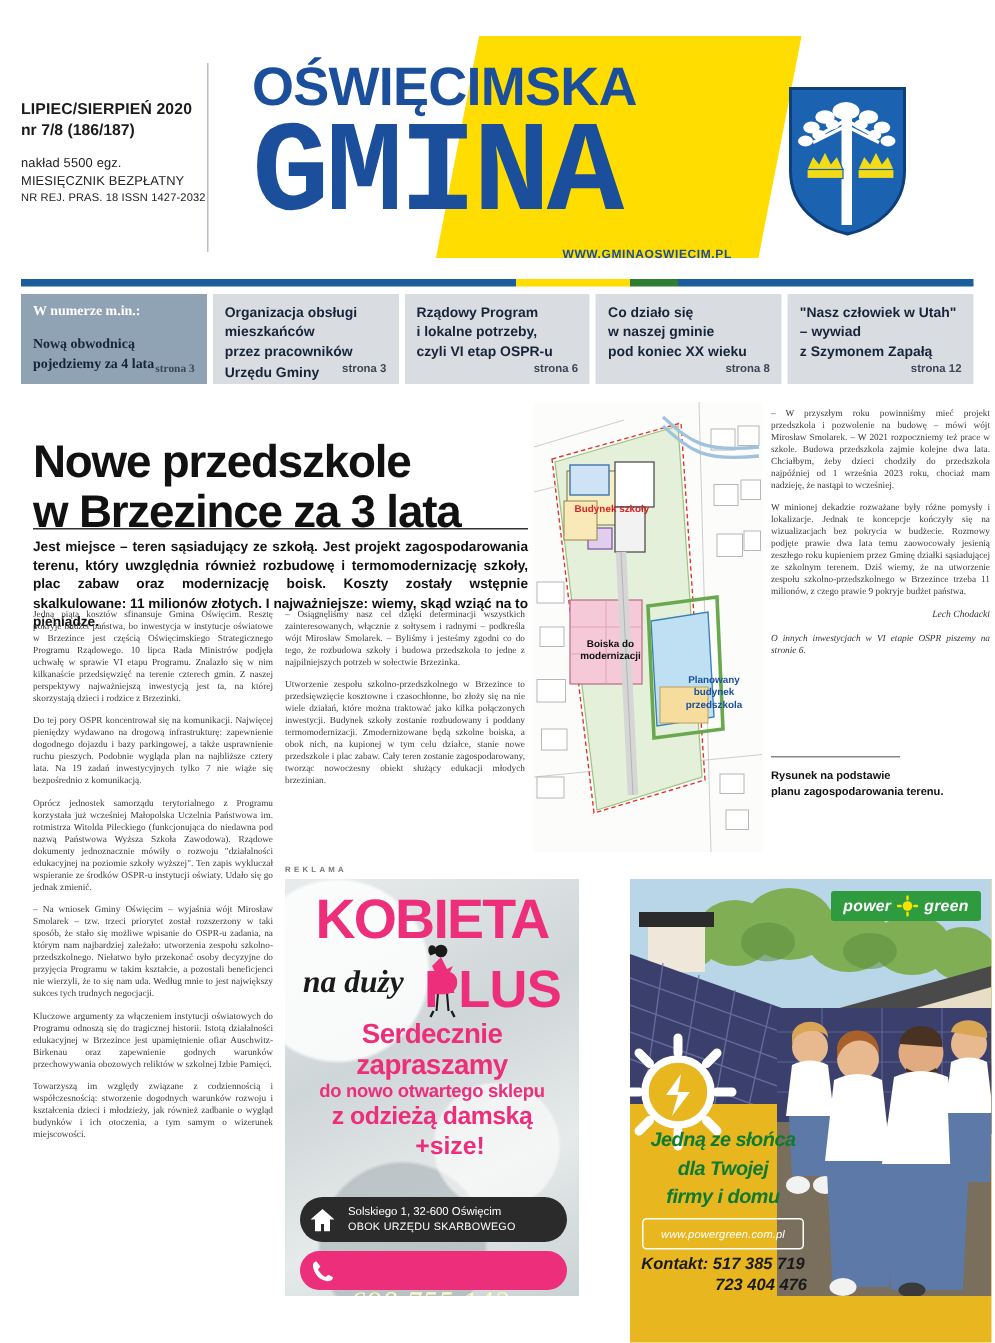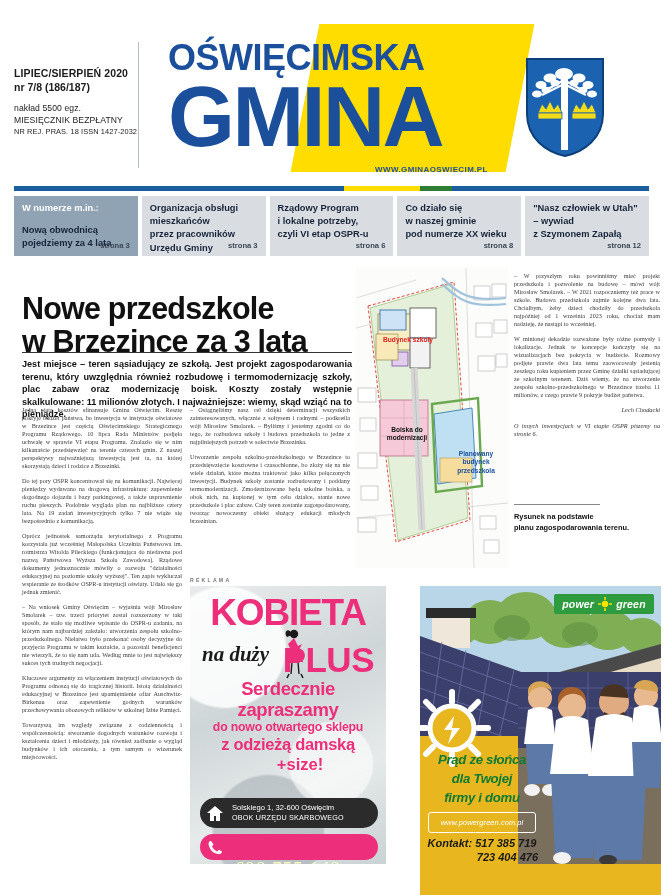--- a/index.html
+++ b/index.html
@@ -30,38 +30,38 @@
     transform:skewX(-11deg);
     z-index:1;
   }
   .mh-title{position:absolute;left:168px;top:38px;z-index:2;width:390px;}
   .mh-t1{
     font-size:36px;font-weight:bold;color:#1B4F9C;letter-spacing:-0.5px;
     line-height:40px;font-family:"Liberation Sans",sans-serif;
   }
   .mh-t2{
     font-size:86px;font-weight:bold;color:#1B4F9C;letter-spacing:-2.5px;
-    line-height:80px;margin-top:-2px;font-family:Liberation Sans, sans-serif;
+    line-height:80px;margin-top:-2px;font-family:Liberation Mono, monospace;
   }
   .mh-url{
     position:absolute;left:375px;top:165px;z-index:3;
     font-size:8px;font-weight:700;color:#1B4F9C;letter-spacing:.4px;
   }
   .crest{position:absolute;left:524px;top:56px;width:82px;height:102px;z-index:4;}
 
   .divider-bar{position:absolute;left:14px;top:186px;width:635px;height:5px;display:flex;}
   .divider-bar i{display:block;height:5px;}
 
   
   .contents{position:absolute;left:14px;top:196px;width:635px;height:60px;display:flex;gap:4px;}
   .cbox{
     background:#d9dde1;flex:1;padding:6px 8px 0 8px;position:relative;
     font-size:9.3px;line-height:13.2px;font-weight:700;color:#17243a;
   }
-  .cbox.first{background:#8fa3b5;}
+  .cbox.first{background:#8fa3b5;font-family:Liberation Serif, serif;}
   .cbox.first .ctitle{color:#ffffff;font-weight:700;margin-bottom:9px;}
   .cbox .cline{display:block;}
   .cpage{position:absolute;right:8px;bottom:4px;font-size:7.6px;font-weight:600;color:#3c4756;}
 
   
   .article{position:absolute;left:14px;top:266px;width:635px;height:312px;}
   .headline{
     position:absolute;left:8px;top:10px;width:330px;
     font-size:30.5px;font-weight:bold;line-height:33px;color:#111;
     letter-spacing:-0.8px;
@@ -226,21 +226,21 @@
       </div>
       <div class="cbox">
         <span class="cline">Rządowy Program</span>
         <span class="cline">i lokalne potrzeby,</span>
         <span class="cline">czyli VI etap OSPR-u</span>
         <div class="cpage">strona 6</div>
       </div>
       <div class="cbox">
         <span class="cline">Co działo się</span>
         <span class="cline">w naszej gminie</span>
-        <span class="cline">pod numerze XX wieku</span>
+        <span class="cline">pod koniec XX wieku</span>
         <div class="cpage">strona 8</div>
       </div>
       <div class="cbox">
         <span class="cline">"Nasz człowiek w Utah"</span>
         <span class="cline">– wywiad</span>
         <span class="cline">z Szymonem Zapałą</span>
         <div class="cpage">strona 12</div>
       </div>
     </div>
 
@@ -470,21 +470,21 @@
         <g>
             <circle cx="128" cy="24" r="12" fill="#e8b98f"></circle>
           <path d="M116 16 C118 4 142 6 140 20 Z" fill="#d8a555"></path>
           <path d="M116 36 q12 -6 24 0 l4 34 h-32 z" fill="#ffffff"></path>
           <path d="M114 70 h30 l-2 46 h-26 z" fill="#5d79a8"></path>
         </g>
       </svg>
     </div>
 
     <div class="pg-text">
-      <div>Prąd ze słońca</div>
+      <div>Jedną ze słońca</div>
       <div>dla Twojej</div>
       <div>firmy i domu</div>
     </div>
 
     <div class="pg-url">www.powergreen.com.pl</div>
 
     <div class="pg-kontakt">
       <div>Kontakt: 517 385 719</div>
       <div class="pg-k2">723 404 476</div>
     </div>

